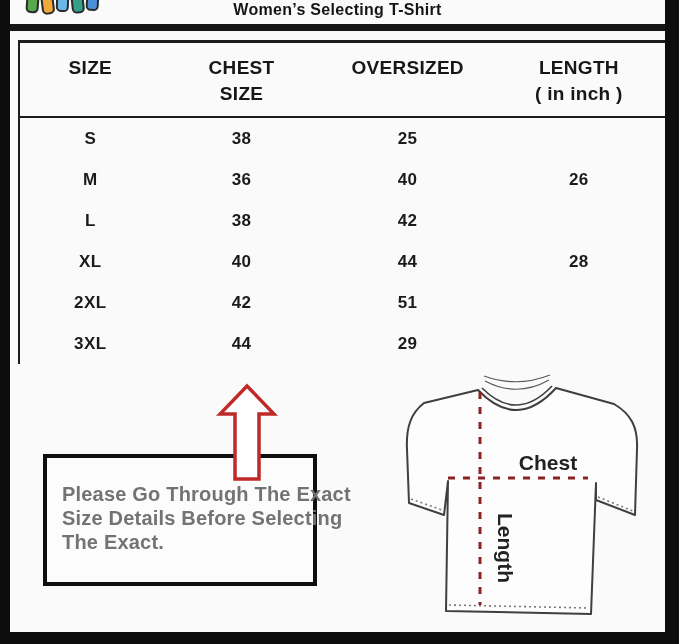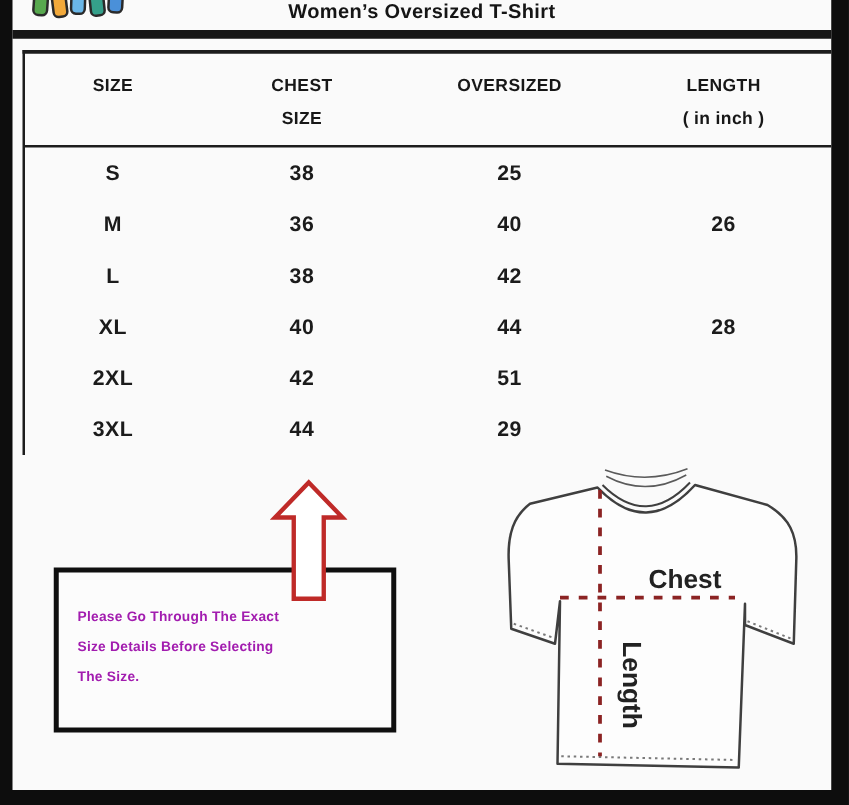--- a/index.html
+++ b/index.html
@@ -18,49 +18,49 @@
   .logo .b2{background:#f2a93b;transform:rotate(-5deg) translateY(2px);}
   .logo .b3{background:#6ab7e8;transform:rotate(4deg);}
   .logo .b4{background:#35a08a;transform:rotate(-4deg) translateY(2px);}
   .logo .b5{background:#4a90d9;transform:rotate(5deg);}
   .divider{height:7px;background:#161616;}
 
   
   .size-table{margin:9px 0 0 8px;width:647px;border-top:3px solid #1c1c1c;border-left:2px solid #1c1c1c;}
   .trow{display:grid;grid-template-columns:21.8% 25.1% 26.4% 26.7%;}
   .thead{border-bottom:2px solid #1c1c1c;height:75px;}
-  .hcell{text-align:center;padding-top:12px;font-weight:bold;font-size:14px;color:#171717;line-height:26px;letter-spacing:.3px;}
+  .hcell{text-align:center;padding-top:12px;font-weight:bold;font-size:19px;color:#171717;line-height:26px;letter-spacing:.3px;}
   .drow{height:41px;align-items:center;}
   .dcell{text-align:center;font-weight:bold;font-size:17px;color:#1b1b1b;letter-spacing:.4px;}
 
   
   .up-arrow{position:absolute;left:216px;top:383px;z-index:3;}
   .note-box{position:absolute;left:43px;top:454px;width:274px;height:132px;z-index:2;
             background:#fcfcfc;border:4px solid #0f0f0f;padding:24px 2px 0 15px;}
-  .note-line{font-weight:bold;font-size:11px;line-height:24px;color:#a21caf;white-space:nowrap;letter-spacing:.2px;}
+  .note-line{font-weight:bold;font-size:20px;line-height:24px;color:#737373;white-space:nowrap;letter-spacing:.2px;}
 
   
   .tshirt{position:absolute;left:385px;top:373px;z-index:1;}
   .svg-label{font-family:"Liberation Sans","DejaVu Sans",sans-serif;font-weight:bold;fill:#222;}
 </style>
 </head>
 <body>
 
 <div class="frame">
   <div class="content">
 
     <div class="titlebar">
       <div class="logo">
         <span class="b1"></span>
         <span class="b2"></span>
         <span class="b3"></span>
         <span class="b4"></span>
         <span class="b5"></span>
       </div>
-      <div class="title">Women’s Oversized T-Shirt</div>
+      <div class="title">Women’s Selecting T-Shirt</div>
     </div>
     <div class="divider"></div>
 
     <div class="size-table">
       <div class="trow thead">
         <div class="hcell">
           <div>SIZE</div>
           <div></div>
         </div>
         <div class="hcell">
@@ -111,21 +111,21 @@
     </div>
   </div>
 
   <svg class="up-arrow" width="62" height="99" viewBox="0 0 62 99">
     <polygon points="31,3 58,31 43,31 43,96 19,96 19,31 4,31" fill="#ffffff" stroke="#bf2a28" stroke-width="3.5" stroke-linejoin="miter"></polygon>
   </svg>
 
   <div class="note-box">
     <div class="note-line">Please Go Through The Exact</div>
     <div class="note-line">Size Details Before Selecting</div>
-    <div class="note-line">The Size.</div>
+    <div class="note-line">The Exact.</div>
   </div>
 
   <svg class="tshirt" width="280" height="255" viewBox="0 0 280 255">
 
     <path d="M93,17 Q132,58 171,15 L229,31 C246,41 253,54 252,76 L250,142 L211,127 L211,110 L206,241 L61,238 L63,108 L59,142 L24,130 L22,76 C21,54 26,40 39,30 Z" fill="#fdfdfd" stroke="#3f3f3f" stroke-width="2" stroke-linejoin="round"></path>
 
     <path d="M97,15 Q132,50 167,13" fill="none" stroke="#3f3f3f" stroke-width="1.6"></path>
     <path d="M100,8 Q132,25 164,7" fill="none" stroke="#5a5a5a" stroke-width="1.2"></path>
     <path d="M99,3 Q132,15 165,2" fill="none" stroke="#5a5a5a" stroke-width="1.2"></path>
 

